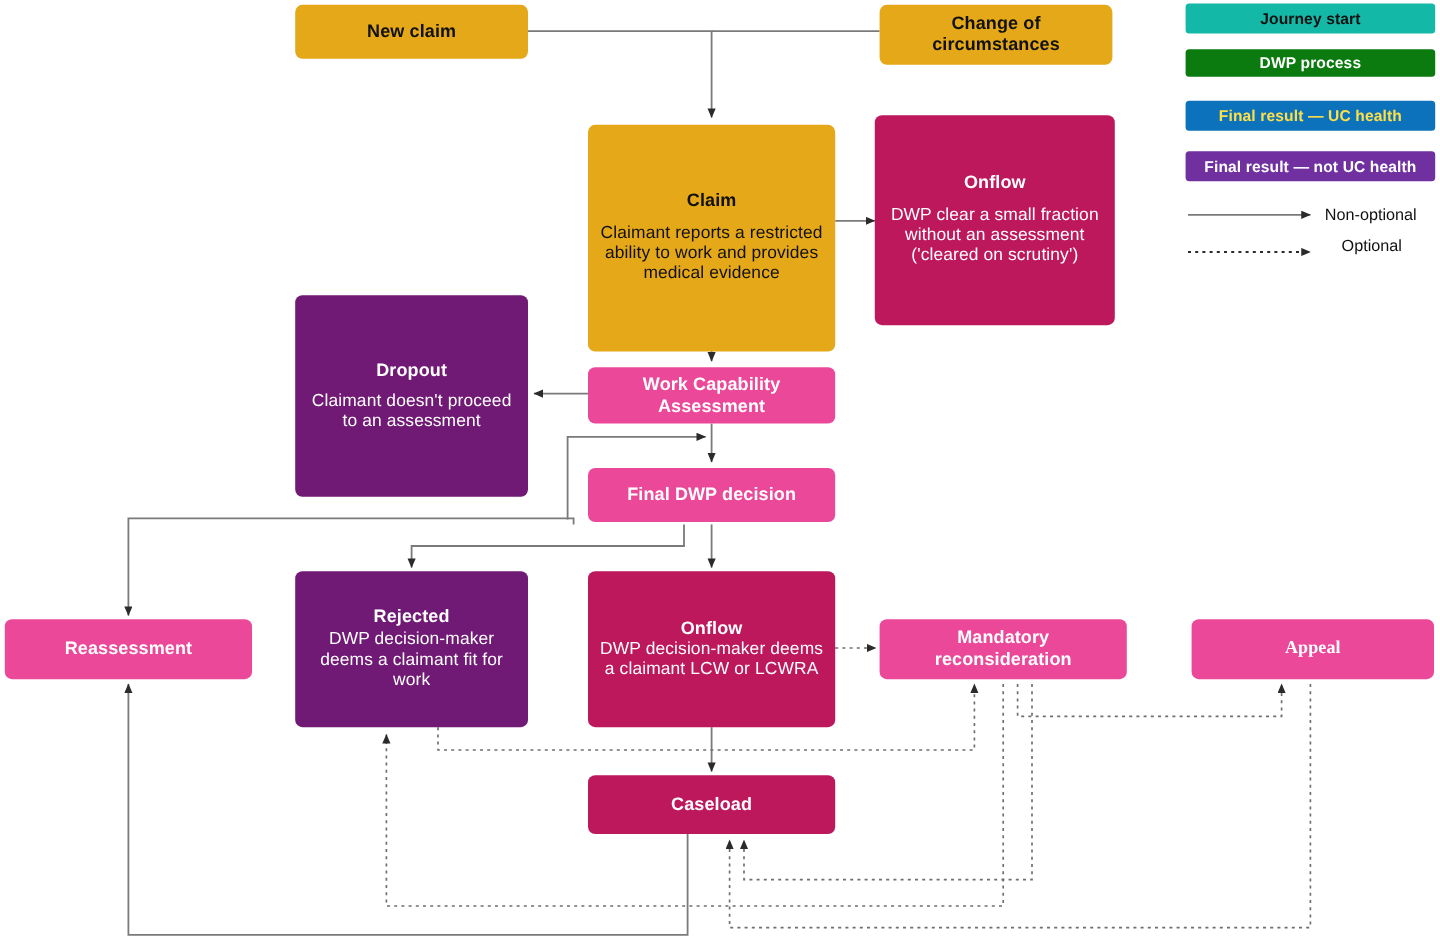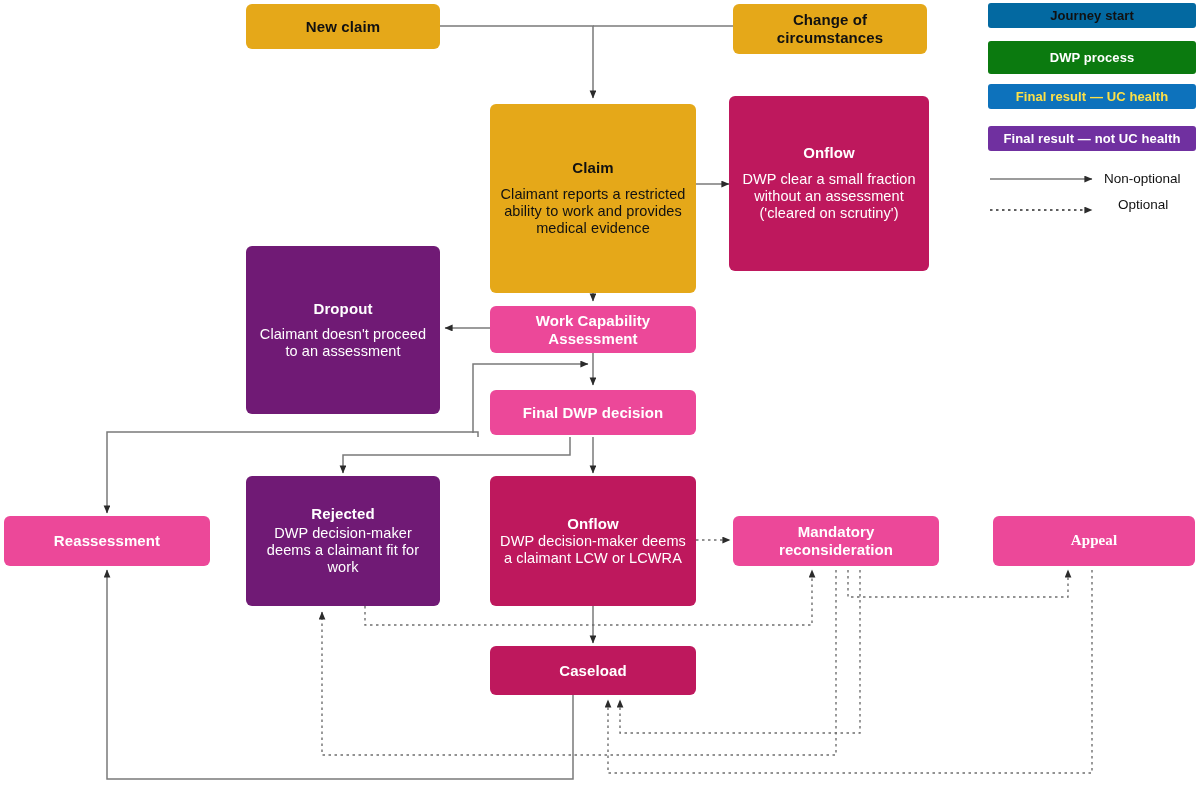--- a/index.html
+++ b/index.html
@@ -177,25 +177,25 @@
   </div>
 
   <div class="node n-green compact" style="left:993px; top:516px; width:202px; height:50px;font-family:Liberation Serif, serif;">
     <div class="ttl">Appeal</div>
   </div>
 
   <div class="node n-blue compact" style="left:490px; top:646px; width:206px; height:49px;">
     <div class="ttl">Caseload</div>
   </div>
 
-  <div class="legend-item" style="left:988px; top:3px; width:208px; height:25px; background:#0369a1; color:#111111;">
+  <div class="legend-item" style="left:988px; top:3px; width:208px; height:25px; background:#14b8a6; color:#111111;">
     <span>Journey start</span>
   </div>
 
-  <div class="legend-item" style="left:988px; top:41px; width:208px; height:33px; background:#0b7a0f; color:#ffffff;">
+  <div class="legend-item" style="left:988px; top:41px; width:208px; height:23px; background:#0b7a0f; color:#ffffff;">
     <span>DWP process</span>
   </div>
 
   <div class="legend-item" style="left:988px; top:84px; width:208px; height:25px; background:#0d72bc; color:#fde047;">
     <span>Final result — UC health</span>
   </div>
 
   <div class="legend-item" style="left:988px; top:126px; width:208px; height:25px; background:#7030a0; color:#ffffff;">
     <span>Final result — not UC health</span>
   </div>

